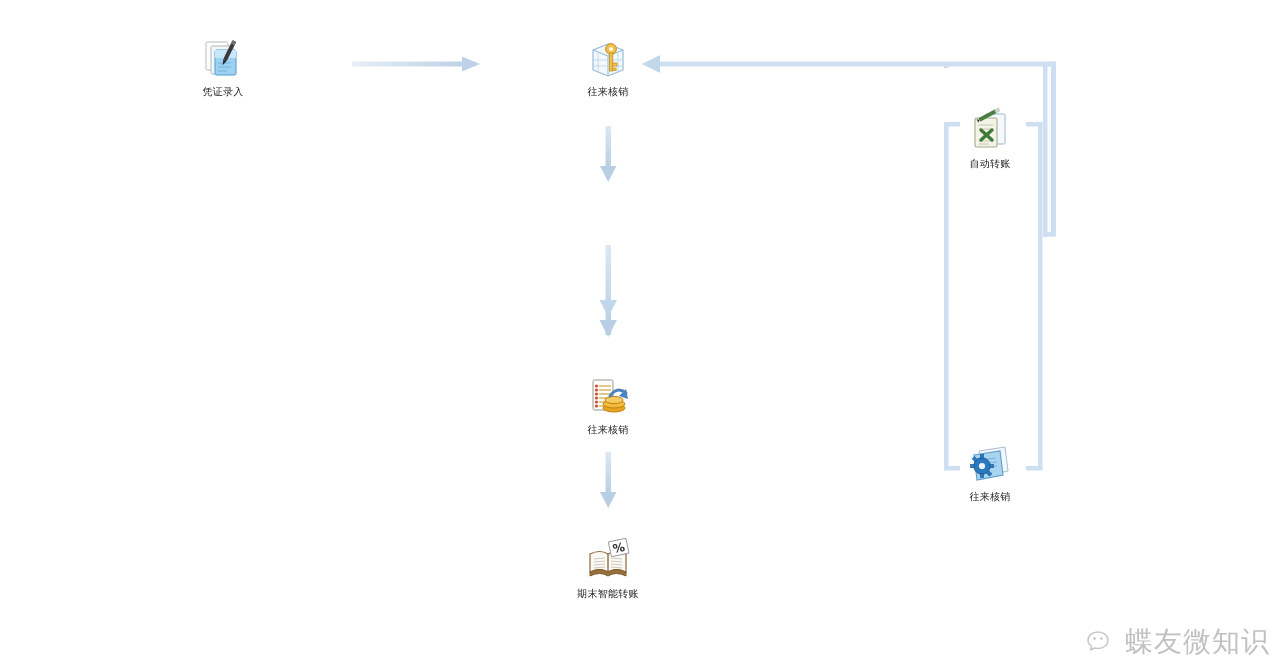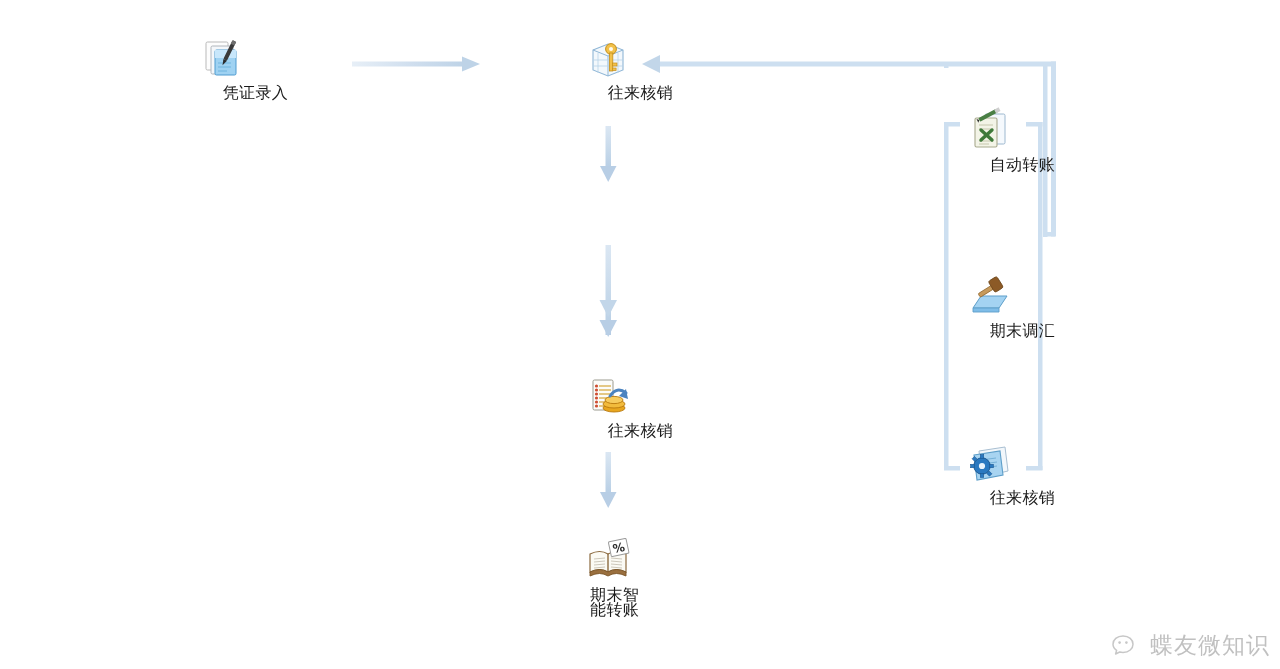--- a/index.html
+++ b/index.html
@@ -22,39 +22,38 @@
   }
   .node .glyph{
     width:46px;height:46px;
     margin:0 auto;
     position:relative;
     display:block;
   }
   .node .cap{
     display:block;
     margin-top:3px;
-    font-size:16px;
+    font-size:10px;
     line-height:15px;
     color:#1a1a1a;
     letter-spacing:.3px;
-    font-family:Liberation Sans, sans-serif;
-    text-align:right;
+    font-family:Liberation Mono, monospace;
   }
   .node.narrow .cap{ width:62px; margin-left:auto; margin-right:auto; }
 
   
   #watermark{
     position:absolute;
     right:10px;bottom:8px;
     display:flex;align-items:center;gap:9px;
     z-index:8;
     opacity:.55;
   }
   #watermark .wm-text{
-    font-size:23px;
+    font-size:28px;
     color:#8e8e8e;
     letter-spacing:1px;
     font-family:Liberation Mono, monospace;
     white-space:nowrap;
   }
   #watermark .wm-icon{width:30px;height:30px;display:block;}
   svg{display:block;overflow:visible;}
 </style>
 </head>
 <body>
@@ -243,33 +242,20 @@
         <g transform="rotate(-28 22 9)">
           <rect x="12" y="5" width="20" height="4" rx="1" fill="#4a7f44"></rect>
           <rect x="30" y="5" width="5" height="4" fill="#cfcfcf"></rect>
           <polygon points="10,5 12,7 10,9" fill="#2f2f2f"></polygon>
         </g>
       </svg>
     </span>
     <span class="cap">自动转账</span>
   </div>
 
-  <div class="node" style="left:925px;top:274px;">
-    <span class="glyph">
-      <svg width="46" height="46" viewBox="0 0 46 46">
-        <path d="M6 34 L14 22 L40 22 L32 34 Z" fill="#a4d3f2" stroke="#5d9ec9" stroke-width="1"></path>
-        <path d="M6 34 L32 34 L32 38 L6 38 Z" fill="#7fbde8" stroke="#5d9ec9" stroke-width=".9"></path>
-        <g transform="rotate(-32 24 14)">
-          <rect x="10" y="12" width="24" height="4.2" rx="1.2" fill="#c79a5c" stroke="#8c6229" stroke-width=".7"></rect>
-          <rect x="25" y="7" width="10" height="13" rx="2" fill="#8c5a26" stroke="#6b4418" stroke-width=".8"></rect>
-        </g>
-      </svg>
-    </span>
-    <span class="cap">期末调汇</span>
-  </div>
 
   <div class="node" style="left:925px;top:441px;">
     <span class="glyph">
       <svg width="46" height="46" viewBox="0 0 46 46">
         <path d="M12 10 L38 6 L41 30 L15 36 Z" fill="#f2f7fb" stroke="#a9bfd2" stroke-width="1"></path>
         <path d="M7 14 L33 10 L36 34 L10 39 Z" fill="#a8d4f1" stroke="#5d9ec9" stroke-width="1.1"></path>
         <g stroke="#6fadd5" stroke-width=".9">
           <line x1="14" y1="19" x2="29" y2="17"></line>
             <line x1="15" y1="23" x2="30" y2="21"></line>
           <line x1="16" y1="27" x2="30" y2="25"></line>

